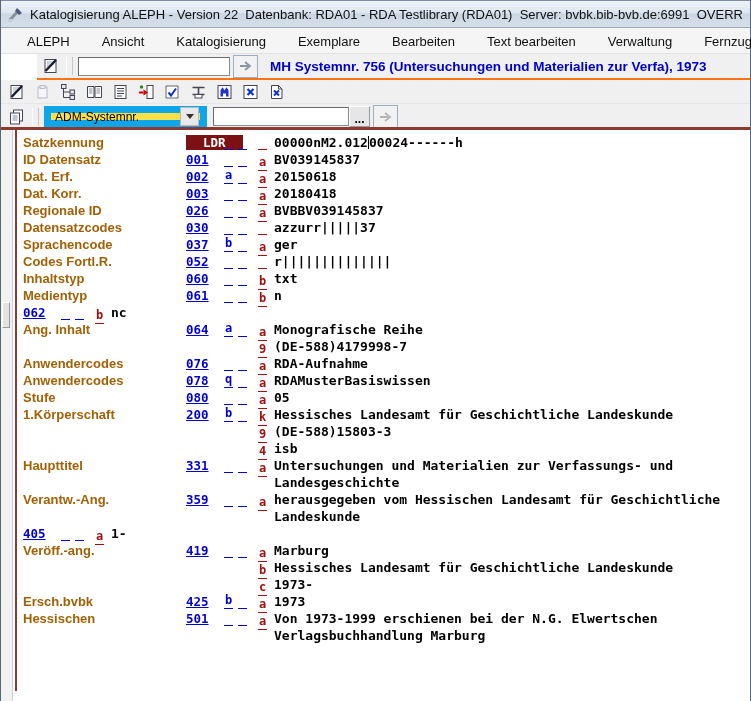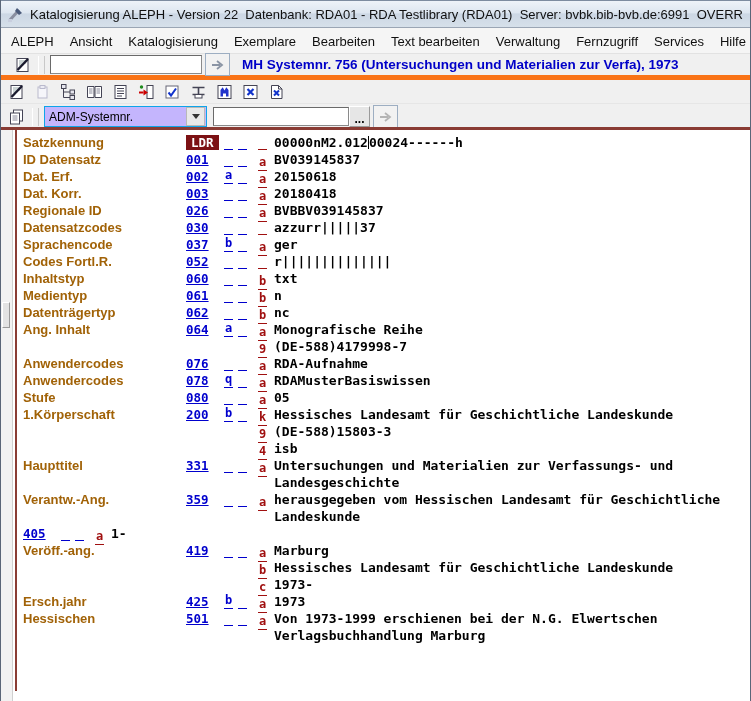--- a/index.html
+++ b/index.html
@@ -7,55 +7,55 @@
   .window{position:absolute;inset:0;border-left:1px solid #5a6678;border-right:1px solid #5a6678;box-sizing:border-box;}
 
   
   .titlebar{height:28px;background:linear-gradient(180deg,#eef3f9 0%,#dde6f0 45%,#ccd7e4 50%,#d6e0ea 100%);
     border-top:1px solid #7d8ca0;border-bottom:1px solid #9aa5b4;display:flex;align-items:center;padding:0 6px;box-sizing:border-box;}
   .titlebar .title-text{font-size:13px;color:#101010;white-space:pre;overflow:hidden;margin-left:6px;}
   .app-icon{width:17px;height:17px;display:inline-block;flex:none;}
 
   
   .menubar{height:25px;background:#f5f5f5;border-bottom:1px solid #e2e2e2;display:flex;align-items:center;padding-left:2px;}
-  .menu-item{font-size:13px;color:#101010;padding:3px 8px;white-space:pre;cursor:default;}
+  .menu-item{font-size:13px;color:#101010;padding:3px 8px;white-space:pre;cursor:default;margin-left:16px;}
 
   
   .toolbar{background:#f0f0f0;display:flex;align-items:center;box-sizing:border-box;}
-  .tb1{height:26px;border-bottom:5px solid #f97316;padding-left:8px;}
+  .tb1{height:26px;border-bottom:2px solid #f97316;padding-left:0;margin-left:36px;}
   .tb2{height:24px;border-bottom:1px solid #e6e6e6;padding-left:2px;}
   .tb3{height:27px;border-bottom:2px groove #e8e8e8;padding-left:2px;}
   .tool-btn{width:24px;height:21px;display:flex;align-items:center;justify-content:center;flex:none;background:transparent;border:1px solid transparent;}
   .grip{width:5px;height:18px;border-left:1px solid #fff;border-right:1px solid #c8c8c8;margin:0 3px;flex:none;}
   .sunken-input{height:19px;border:1px solid #8a8a8a;border-top-color:#6a6a6a;border-left-color:#6a6a6a;background:#fff;
     font-family:"Liberation Sans",sans-serif;font-size:12px;padding:0 3px;box-sizing:border-box;}
   .rec-input{width:152px;margin-left:2px;}
   .go-btn{width:23px;height:21px;background:#f2f2f2;border:1px solid #9daec2;display:flex;align-items:center;justify-content:center;margin-left:3px;flex:none;}
   .record-header{color:#0000c8;font-weight:bold;font-size:13.5px;margin-left:12px;white-space:pre;}
-  .combo{width:163px;height:21px;background:#c4b5fd;border:1px solid #0ea5e9;display:flex;align-items:center;box-sizing:border-box;margin-left:2px;flex:none;}
+  .combo{width:163px;height:21px;background:#fde047;border:7px solid #0ea5e9;display:flex;align-items:center;box-sizing:border-box;margin-left:2px;flex:none;}
   .combo-value{flex:1;font-size:12px;padding-left:4px;color:#000;white-space:pre;}
   .combo-arrow{width:17px;height:17px;background:#e9e9e9;border:1px solid #b9b9b9;margin-right:1px;display:flex;align-items:center;justify-content:center;flex:none;}
   .combo-arrow .tri{width:0;height:0;border-left:4px solid transparent;border-right:4px solid transparent;border-top:5px solid #333;}
   .nav-input{width:136px;margin-left:6px;}
   .dots-btn{width:21px;height:21px;background:#e6e6e6;border:1px solid #9a9a9a;border-top-color:#fff;border-left-color:#fff;
     font-size:12px;font-weight:bold;display:flex;align-items:flex-end;justify-content:center;box-sizing:border-box;flex:none;line-height:14px;}
 
   
   .content{position:absolute;top:130px;left:0;right:0;bottom:0;background:#fff;}
   .content-topline{position:absolute;top:127px;left:0;right:0;height:3px;background:#8a3c34;border-bottom:1px solid #b9b9b9;box-sizing:content-box;}
   .vscroll{position:absolute;left:0;top:0;bottom:0;width:11px;background:#f2f2f2;border-right:1px solid #d0d0d0;}
   .vscroll-thumb{position:absolute;left:1px;top:172px;width:8px;height:26px;background:#e3e3e3;border:1px solid #9a9a9a;border-top-color:#fff;border-left-color:#fff;box-sizing:border-box;}
   .pane-border{position:absolute;left:14px;top:0;bottom:10px;width:2px;background:#8a3c34;}
   .record{position:absolute;left:17px;top:0;right:0;bottom:0;padding:5px 0 0 5px;overflow:hidden;}
 
   .rec-row{height:17px;display:flex;align-items:flex-start;white-space:pre;}
   .c-label{width:163px;flex:none;color:#a16207;font-weight:bold;font-size:13px;letter-spacing:0;}
   .c-tag{width:31px;flex:none;font-family:"DejaVu Sans Mono",monospace;font-weight:bold;font-size:12.5px;color:#0000cd;}
   .c-tag .tag{text-decoration:underline;}
-  .c-tag .tag.sel{background:#7c1114;color:#fff;text-decoration:none;padding:0 5px;}
+  .c-tag .tag.sel{background:#7c1114;color:#fff;text-decoration:none;padding:0 17px;}
   .c-ind{width:34px;flex:none;margin-left:7px;display:flex;gap:5px;}
   .ind{width:9px;height:14px;border-bottom:1px solid #0000cd;color:#0000cd;font-family:"DejaVu Sans Mono",monospace;
     font-weight:bold;font-size:12px;line-height:13px;text-align:center;}
   .c-sub{width:16px;flex:none;}
   .sub{display:inline-block;width:9px;height:14px;border-bottom:1px solid #a01010;color:#a01010;font-family:"DejaVu Sans Mono",monospace;
     font-weight:bold;font-size:12px;line-height:13px;text-align:center;}
   .c-val{font-family:"DejaVu Sans Mono",monospace;font-weight:bold;font-size:13px;color:#000;}
   .caret{display:inline-block;width:1px;height:13px;background:#000;vertical-align:-2px;}
 </style>
 </head>
@@ -208,36 +208,36 @@
         <div class="rec-row"><span class="c-label">Satzkennung</span><span class="c-tag"><span class="tag sel">LDR</span></span><span class="c-ind"><span class="ind"></span><span class="ind"></span></span><span class="c-sub"><span class="sub"></span></span><span class="c-val"><span>00000nM2.012</span><span class="caret"></span><span>00024------h</span></span></div>
         <div class="rec-row"><span class="c-label">ID Datensatz</span><span class="c-tag"><span class="tag">001</span></span><span class="c-ind"><span class="ind"></span><span class="ind"></span></span><span class="c-sub"><span class="sub">a</span></span><span class="c-val">BV039145837</span></div>
         <div class="rec-row"><span class="c-label">Dat. Erf.</span><span class="c-tag"><span class="tag">002</span></span><span class="c-ind"><span class="ind">a</span><span class="ind"></span></span><span class="c-sub"><span class="sub">a</span></span><span class="c-val">20150618</span></div>
         <div class="rec-row"><span class="c-label">Dat. Korr.</span><span class="c-tag"><span class="tag">003</span></span><span class="c-ind"><span class="ind"></span><span class="ind"></span></span><span class="c-sub"><span class="sub">a</span></span><span class="c-val">20180418</span></div>
         <div class="rec-row"><span class="c-label">Regionale ID</span><span class="c-tag"><span class="tag">026</span></span><span class="c-ind"><span class="ind"></span><span class="ind"></span></span><span class="c-sub"><span class="sub">a</span></span><span class="c-val">BVBBV039145837</span></div>
         <div class="rec-row"><span class="c-label">Datensatzcodes</span><span class="c-tag"><span class="tag">030</span></span><span class="c-ind"><span class="ind"></span><span class="ind"></span></span><span class="c-sub"><span class="sub"></span></span><span class="c-val">azzurr|||||37</span></div>
         <div class="rec-row"><span class="c-label">Sprachencode</span><span class="c-tag"><span class="tag">037</span></span><span class="c-ind"><span class="ind">b</span><span class="ind"></span></span><span class="c-sub"><span class="sub">a</span></span><span class="c-val">ger</span></div>
         <div class="rec-row"><span class="c-label">Codes Fortl.R.</span><span class="c-tag"><span class="tag">052</span></span><span class="c-ind"><span class="ind"></span><span class="ind"></span></span><span class="c-sub"><span class="sub"></span></span><span class="c-val">r||||||||||||||</span></div>
         <div class="rec-row"><span class="c-label">Inhaltstyp</span><span class="c-tag"><span class="tag">060</span></span><span class="c-ind"><span class="ind"></span><span class="ind"></span></span><span class="c-sub"><span class="sub">b</span></span><span class="c-val">txt</span></div>
         <div class="rec-row"><span class="c-label">Medientyp</span><span class="c-tag"><span class="tag">061</span></span><span class="c-ind"><span class="ind"></span><span class="ind"></span></span><span class="c-sub"><span class="sub">b</span></span><span class="c-val">n</span></div>
-        <div class="rec-row"><span class="c-label">Datenträgertyp</span><span class="c-tag"><span class="tag">062</span></span><span class="c-ind"><span class="ind"></span><span class="ind"></span></span><span class="c-sub"><span class="sub">b</span></span><span class="c-val">nc</span></div>
+        <div class="rec-row"><span class="c-tag"><span class="tag">062</span></span><span class="c-ind"><span class="ind"></span><span class="ind"></span></span><span class="c-sub"><span class="sub">b</span></span><span class="c-val">nc</span></div>
         <div class="rec-row"><span class="c-label">Ang. Inhalt</span><span class="c-tag"><span class="tag">064</span></span><span class="c-ind"><span class="ind">a</span><span class="ind"></span></span><span class="c-sub"><span class="sub">a</span></span><span class="c-val">Monografische Reihe</span></div>
         <div class="rec-row"><span class="c-label"></span><span class="c-tag"></span><span class="c-ind"></span><span class="c-sub"><span class="sub">9</span></span><span class="c-val">(DE-588)4179998-7</span></div>
         <div class="rec-row"><span class="c-label">Anwendercodes</span><span class="c-tag"><span class="tag">076</span></span><span class="c-ind"><span class="ind"></span><span class="ind"></span></span><span class="c-sub"><span class="sub">a</span></span><span class="c-val">RDA-Aufnahme</span></div>
         <div class="rec-row"><span class="c-label">Anwendercodes</span><span class="c-tag"><span class="tag">078</span></span><span class="c-ind"><span class="ind">q</span><span class="ind"></span></span><span class="c-sub"><span class="sub">a</span></span><span class="c-val">RDAMusterBasiswissen</span></div>
         <div class="rec-row"><span class="c-label">Stufe</span><span class="c-tag"><span class="tag">080</span></span><span class="c-ind"><span class="ind"></span><span class="ind"></span></span><span class="c-sub"><span class="sub">a</span></span><span class="c-val">05</span></div>
         <div class="rec-row"><span class="c-label">1.Körperschaft</span><span class="c-tag"><span class="tag">200</span></span><span class="c-ind"><span class="ind">b</span><span class="ind"></span></span><span class="c-sub"><span class="sub">k</span></span><span class="c-val">Hessisches Landesamt für Geschichtliche Landeskunde</span></div>
         <div class="rec-row"><span class="c-label"></span><span class="c-tag"></span><span class="c-ind"></span><span class="c-sub"><span class="sub">9</span></span><span class="c-val">(DE-588)15803-3</span></div>
         <div class="rec-row"><span class="c-label"></span><span class="c-tag"></span><span class="c-ind"></span><span class="c-sub"><span class="sub">4</span></span><span class="c-val">isb</span></div>
         <div class="rec-row"><span class="c-label">Haupttitel</span><span class="c-tag"><span class="tag">331</span></span><span class="c-ind"><span class="ind"></span><span class="ind"></span></span><span class="c-sub"><span class="sub">a</span></span><span class="c-val">Untersuchungen und Materialien zur Verfassungs- und</span></div>
         <div class="rec-row"><span class="c-label"></span><span class="c-tag"></span><span class="c-ind"></span><span class="c-sub"></span><span class="c-val">Landesgeschichte</span></div>
         <div class="rec-row"><span class="c-label">Verantw.-Ang.</span><span class="c-tag"><span class="tag">359</span></span><span class="c-ind"><span class="ind"></span><span class="ind"></span></span><span class="c-sub"><span class="sub">a</span></span><span class="c-val">herausgegeben vom Hessischen Landesamt für Geschichtliche</span></div>
         <div class="rec-row"><span class="c-label"></span><span class="c-tag"></span><span class="c-ind"></span><span class="c-sub"></span><span class="c-val">Landeskunde</span></div>
         <div class="rec-row"><span class="c-tag"><span class="tag">405</span></span><span class="c-ind"><span class="ind"></span><span class="ind"></span></span><span class="c-sub"><span class="sub">a</span></span><span class="c-val">1-</span></div>
         <div class="rec-row"><span class="c-label">Veröff.-ang.</span><span class="c-tag"><span class="tag">419</span></span><span class="c-ind"><span class="ind"></span><span class="ind"></span></span><span class="c-sub"><span class="sub">a</span></span><span class="c-val">Marburg</span></div>
         <div class="rec-row"><span class="c-label"></span><span class="c-tag"></span><span class="c-ind"></span><span class="c-sub"><span class="sub">b</span></span><span class="c-val">Hessisches Landesamt für Geschichtliche Landeskunde</span></div>
         <div class="rec-row"><span class="c-label"></span><span class="c-tag"></span><span class="c-ind"></span><span class="c-sub"><span class="sub">c</span></span><span class="c-val">1973-</span></div>
-        <div class="rec-row"><span class="c-label">Ersch.jahr</span><span class="c-tag"><span class="tag">425</span></span><span class="c-ind"><span class="ind">b</span><span class="ind"></span></span><span class="c-sub"><span class="sub">a</span></span><span class="c-val">1973</span></div>
+        <div class="rec-row"><span class="c-label">Ersch.bvbk</span><span class="c-tag"><span class="tag">425</span></span><span class="c-ind"><span class="ind">b</span><span class="ind"></span></span><span class="c-sub"><span class="sub">a</span></span><span class="c-val">1973</span></div>
         <div class="rec-row"><span class="c-label">Hessischen</span><span class="c-tag"><span class="tag">501</span></span><span class="c-ind"><span class="ind"></span><span class="ind"></span></span><span class="c-sub"><span class="sub">a</span></span><span class="c-val">Von 1973-1999 erschienen bei der N.G. Elwertschen</span></div>
         <div class="rec-row"><span class="c-label"></span><span class="c-tag"></span><span class="c-ind"></span><span class="c-sub"></span><span class="c-val">Verlagsbuchhandlung Marburg</span></div>
       </div>
   </div>
 
 </div>
 
 </body></html>

